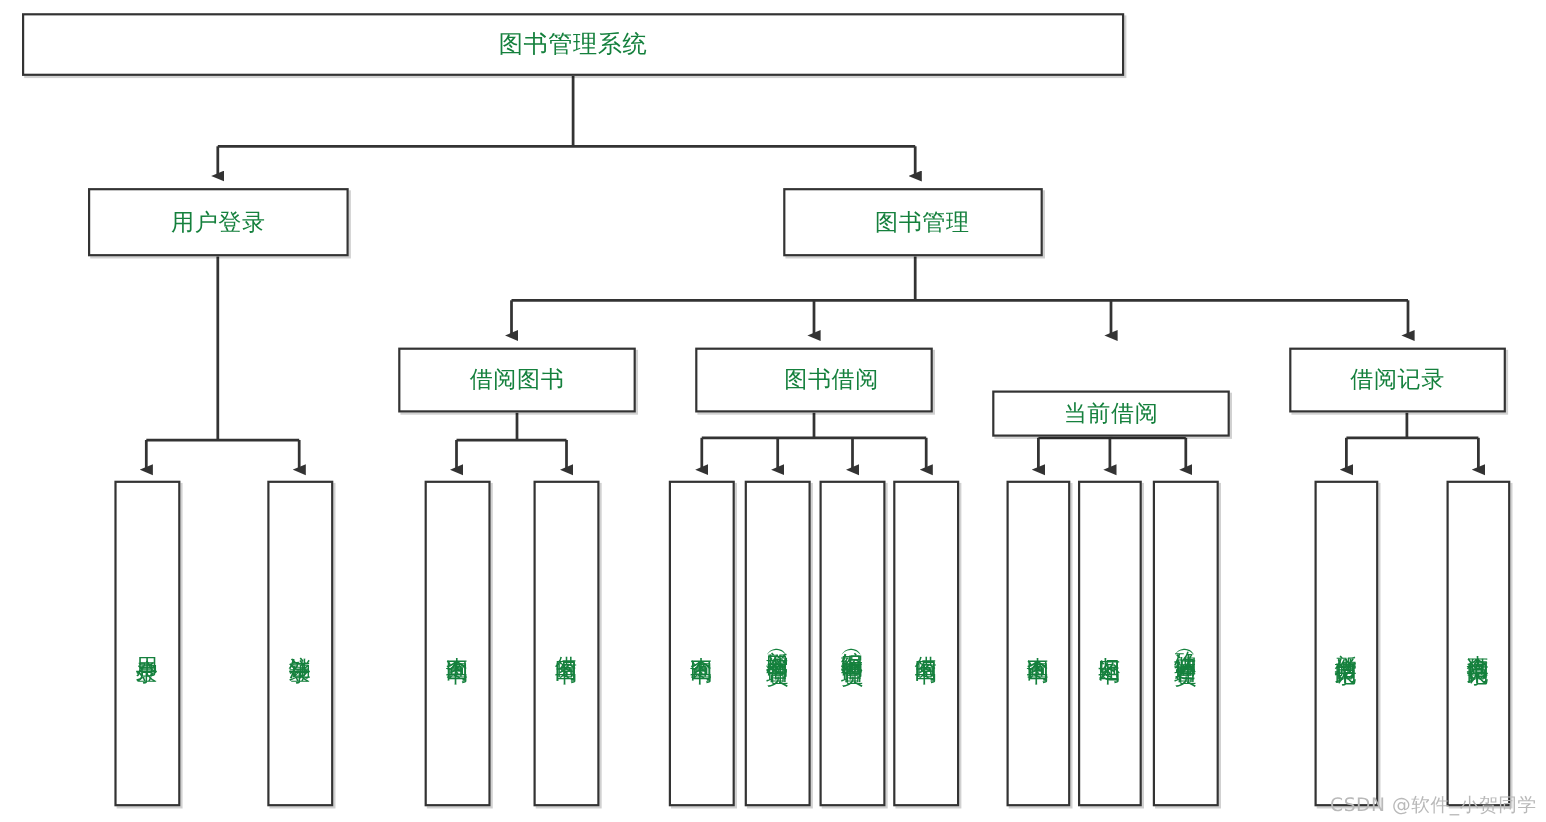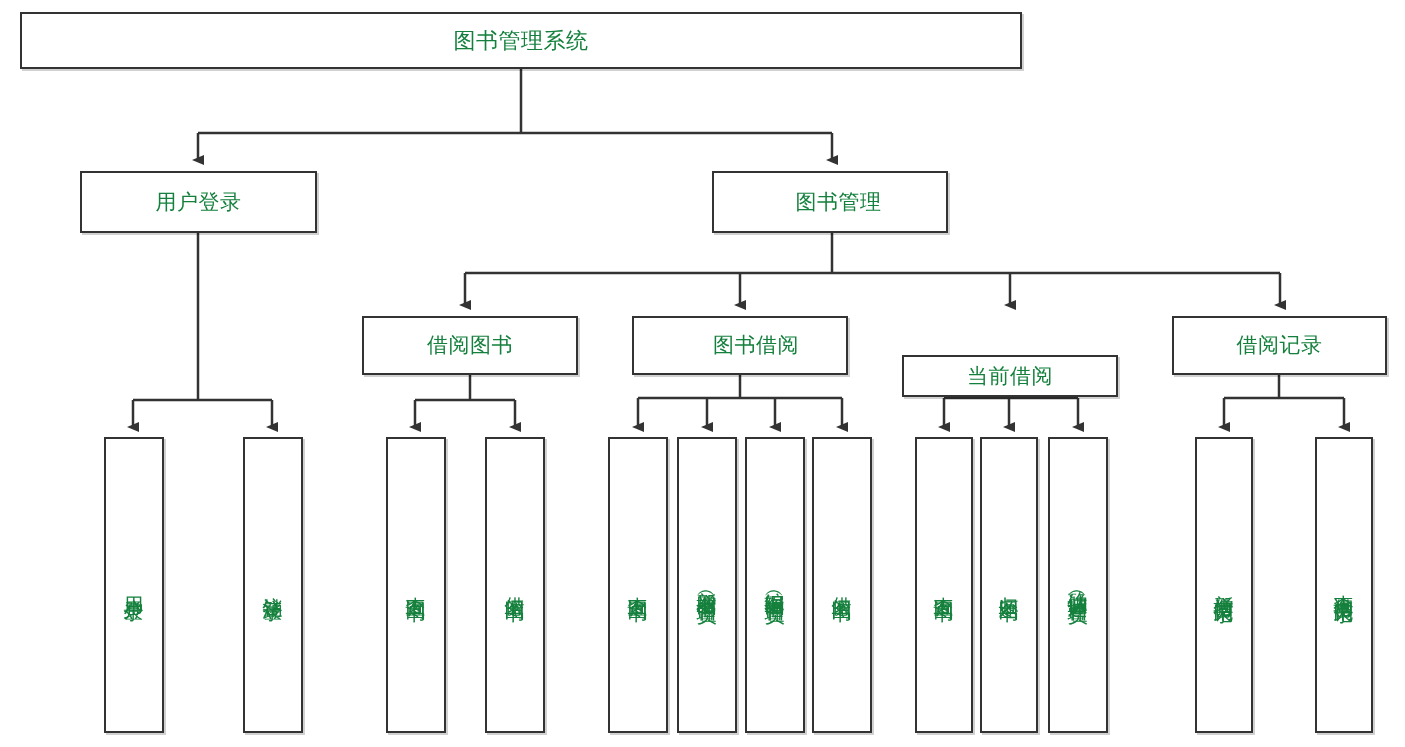--- a/index.html
+++ b/index.html
@@ -143,21 +143,21 @@
 
   <div class="node horiz" style="left:362px; top:316px; width:216px; height:59px;">
     <span class="lbl">借阅图书</span>
   </div>
   <div class="node horiz" style="left:632px; top:316px; width:216px; height:59px;padding-left:32px;">
     <span class="lbl">图书借阅</span>
   </div>
   <div class="node horiz" style="left:902px; top:316px; width:216px; height:42px;margin-top:39px;">
     <span class="lbl">当前借阅</span>
   </div>
-  <div class="node horiz" style="left:1172px; top:316px; width:215px; height:59px;">
+  <div class="node horiz" style="left:1172px; top:316px; width:197px; height:59px;">
     <span class="lbl">借阅记录</span>
   </div>
 
   <div class="node vert" style="left:104px; top:437px; width:60px; height:296px;">
     <span class="lbl">用户登录</span>
   </div>
   <div class="node vert" style="left:243px; top:437px; width:60px; height:296px;">
     <span class="lbl">注销登录</span>
   </div>
 
@@ -191,14 +191,15 @@
     <span class="lbl">确认归还（管理员）</span>
   </div>
 
   <div class="node vert" style="left:1195px; top:437px; width:58px; height:296px;">
     <span class="lbl">新增借阅记录</span>
   </div>
   <div class="node vert" style="left:1315px; top:437px; width:58px; height:296px;">
     <span class="lbl">查询借阅记录</span>
   </div>
 
+  <div id="watermark">CSDN @软件_小贺同学</div>
 
 </div>
 
 </body></html>

